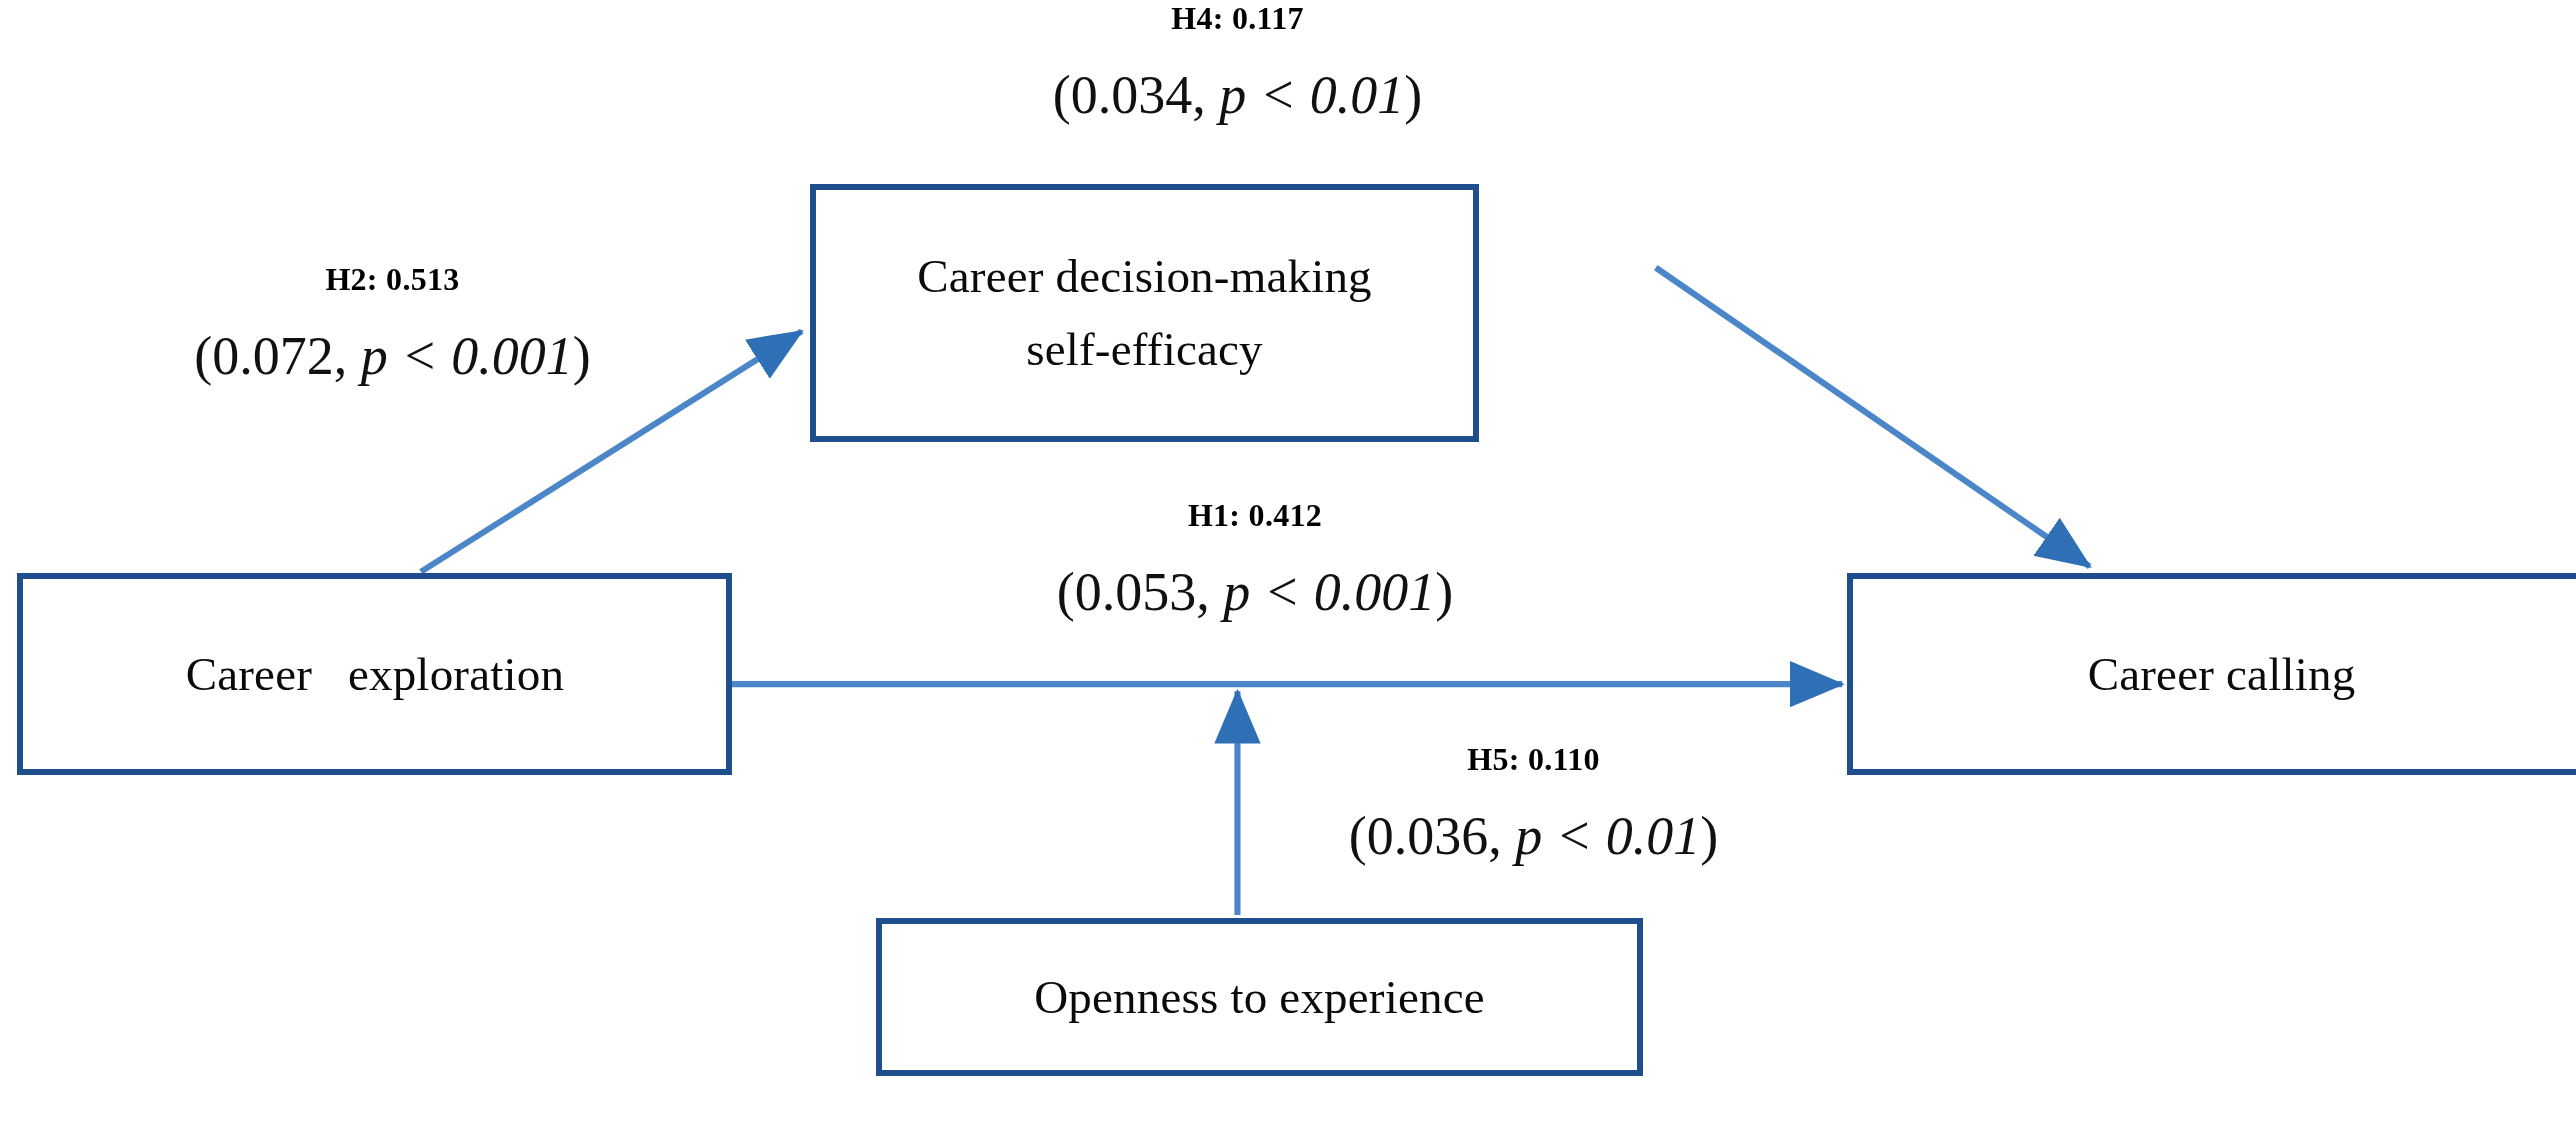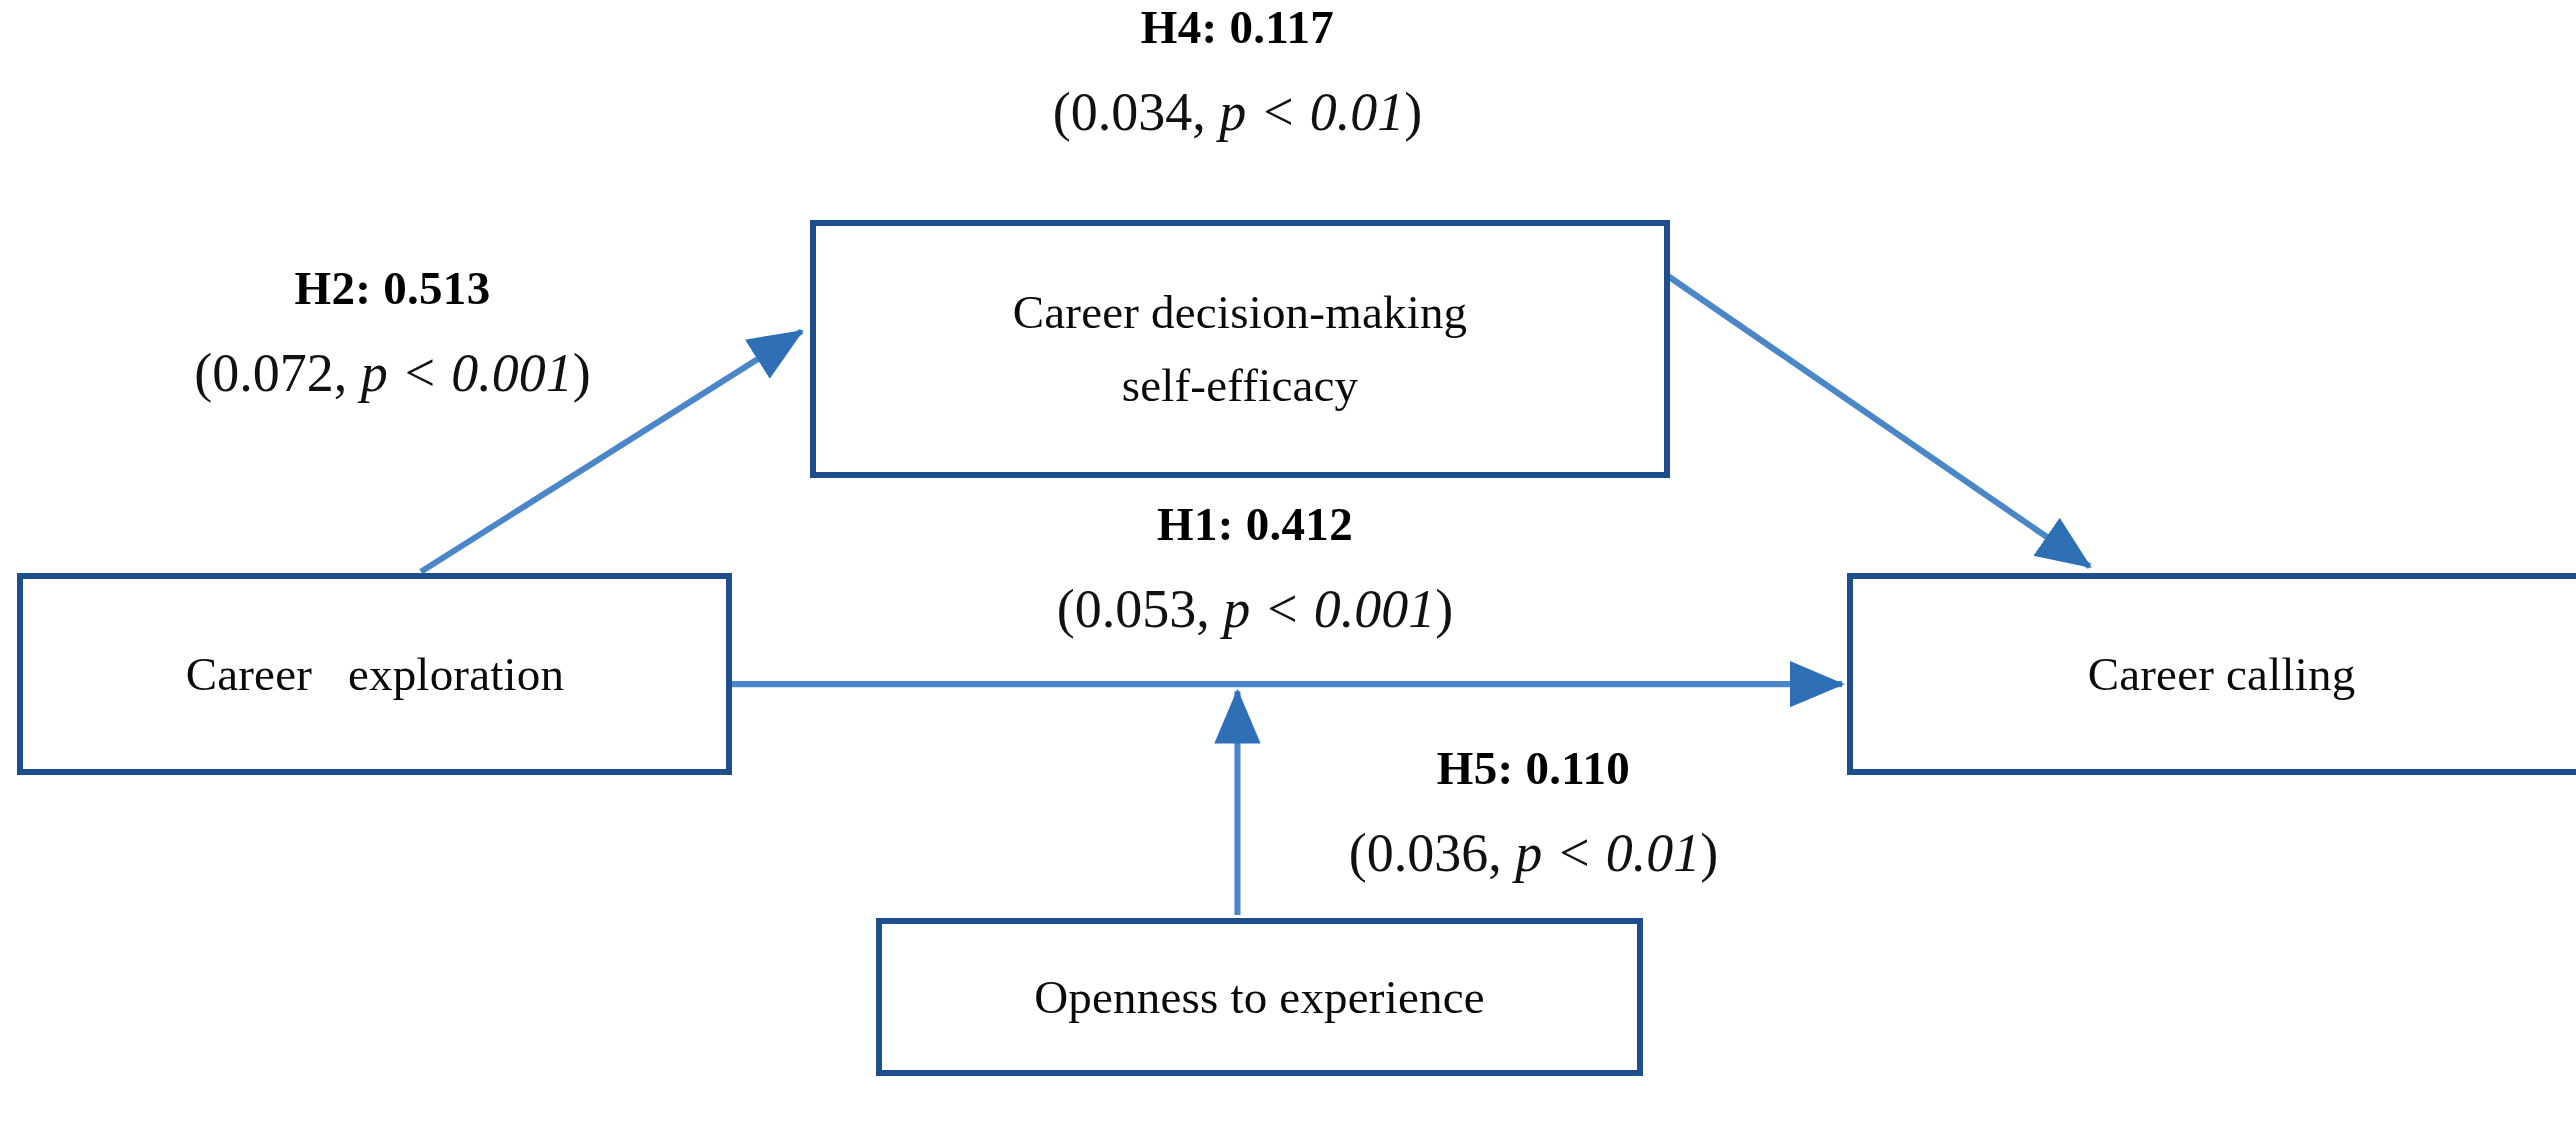--- a/index.html
+++ b/index.html
@@ -40,36 +40,36 @@
     z-index: 3;
   }
   .node-label {
     font-family: "Liberation Serif", "DejaVu Serif", serif;
     font-size: 47px;
     line-height: 1.55;
     color: #0a0a0a;
     white-space: pre-wrap;
     letter-spacing: 0.2px;
   }
-  #box-cdmse      { left: 810px;  top: 184px;  width: 860px;  height: 258px; margin-top: 36px; }
+  #box-cdmse      { left: 810px;  top: 184px;  width: 669px;  height: 258px; }
   #box-exploration{ left: 17.4px;   top: 573px;  width: 715px;  height: 202px; text-align: right; }
   #box-calling    { left: 1847px; top: 573px;  width: 749px;  height: 202px; }
   #box-openness   { left: 876px; top: 918px; width: 767px;  height: 158px; }
 
   
   .path-label {
     position: absolute;
     z-index: 4;
     text-align: center;
     white-space: nowrap;
   }
   .path-label .coef {
     display: block;
     font-weight: bold;
-    font-size: 47px;
+    font-size: 32px;
     line-height: 1.18;
     color: #000000;
     letter-spacing: 0.3px;
   }
   .path-label .stats {
     display: block;
     font-size: 54px;
     line-height: 1.18;
     margin-top: 26px;
     color: #111111;

